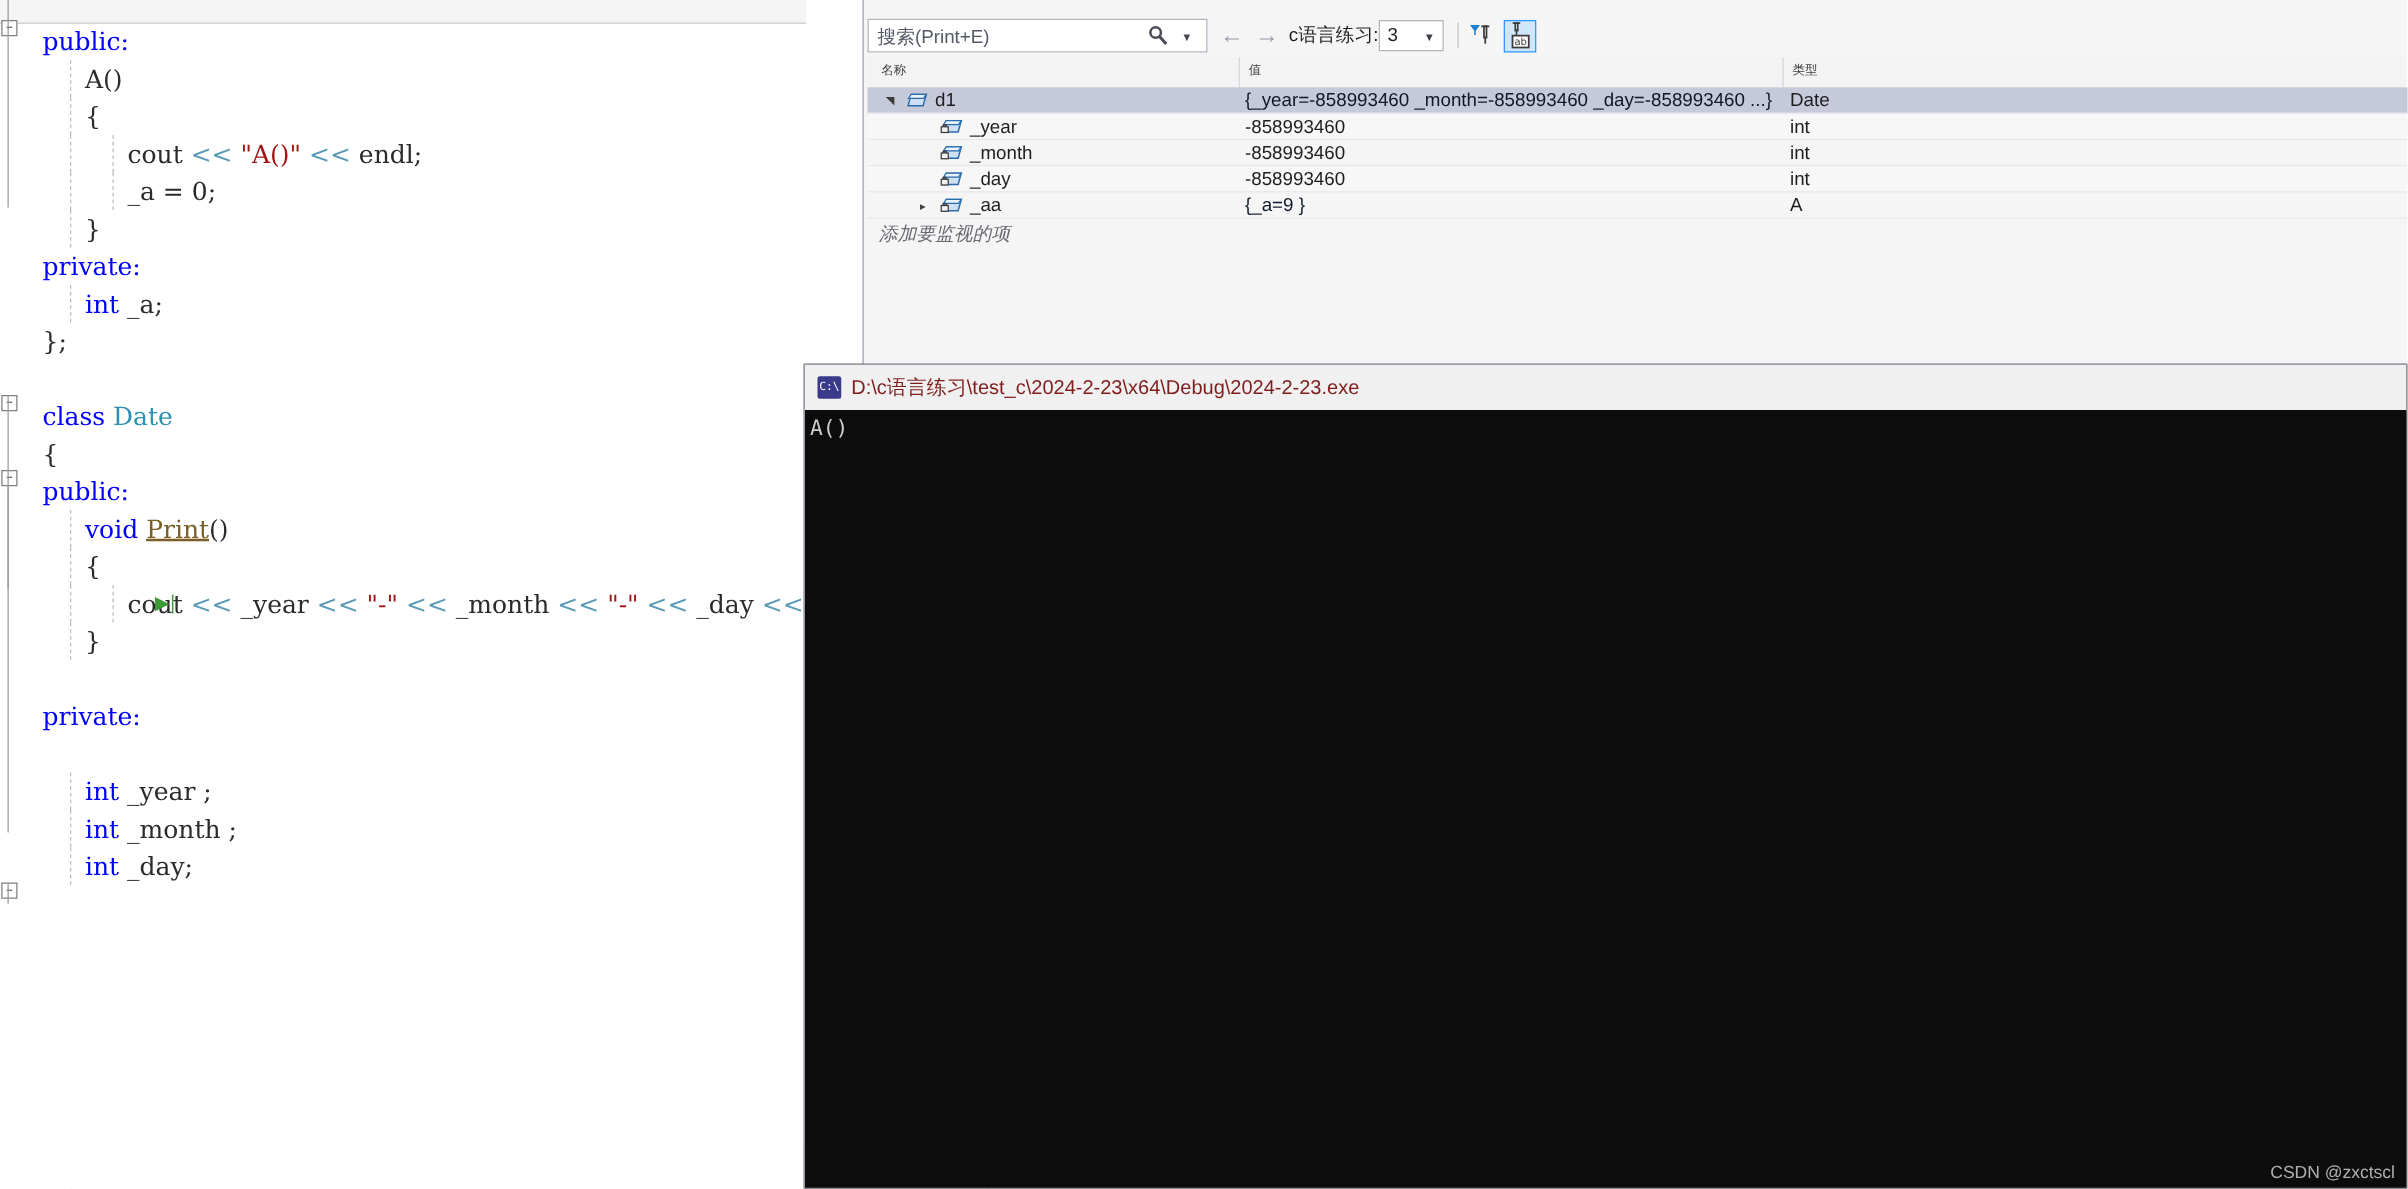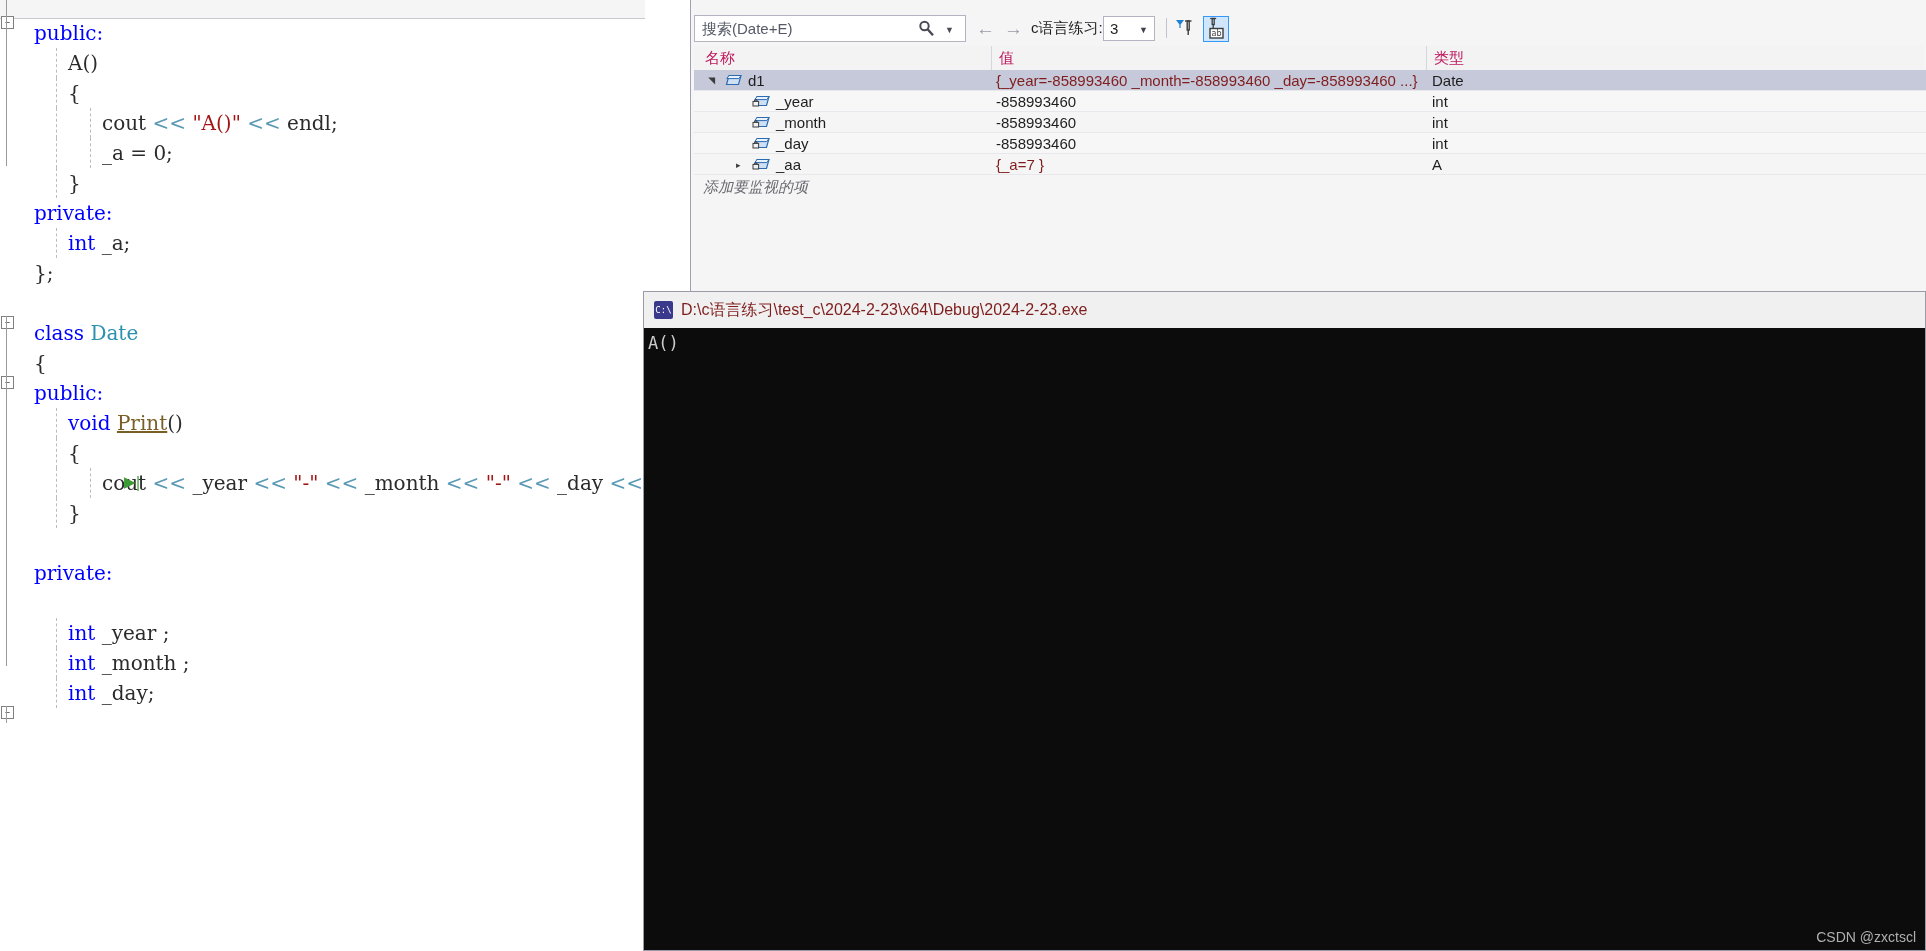--- a/index.html
+++ b/index.html
@@ -95,33 +95,33 @@
   #depth-caret{position:absolute;right:6px;top:8px;font-size:9px;color:#40404a;}
   #tb-sep{position:absolute;left:475px;top:4px;width:1px;height:20px;background:#c2c2cc;}
   .pinbtn{position:absolute;top:2px;width:26px;height:26px;}
   #pin-filter{left:482px;}
   #pin-ab{left:512px;border:1px solid #3399ff;background:#cfe6fb;box-sizing:border-box;}
   
   #watch-header{
     position:absolute;left:3px;top:46px;width:1230px;height:24px;
     background:#f3f3f3;border-bottom:1px solid #d0d0d6;
   }
-  .hcell{position:absolute;top:3px;font-size:15px;color:#be185d;}
+  .hcell{position:absolute;top:3px;font-size:10px;color:#404040;}
   .hsep{position:absolute;top:0;width:1px;height:24px;background:#d6d6dc;}
   .wrow{
     position:absolute;left:3px;width:1432px;height:21px;
     border-bottom:1px solid #e8e8ec;box-sizing:border-box;
   }
   .wrow.sel{background:#c6c9da;}
   .wrow.alt{background:#f7f7f7;}
   .twisty{position:absolute;font-size:9px;color:#3c3c3c;}
   .varicon{position:absolute;width:20px;height:15px;}
   .wname{position:absolute;font-size:15px;color:#1e1e1e;font-family:"Liberation Sans",sans-serif;}
   .wval{position:absolute;left:302px;font-size:15px;font-family:"Liberation Sans",sans-serif;}
-  .wval.red{color:#7f1d1d;}
+  .wval.red{color:#0f172a;}
   .wval.blk{color:#1e1e1e;}
   .wtype{position:absolute;left:738px;font-size:15px;color:#1e1e1e;}
   #add-watch{
     position:absolute;left:12px;top:178px;font-size:15px;color:#6a6a72;
     font-style:italic;font-family:"Liberation Sans",sans-serif;
   }
   
   #console{
     position:absolute;left:643px;top:291px;width:1283px;height:660px;
     background:#0c0c0c;
@@ -181,21 +181,21 @@
     <div class="vbar" style="top: 0px; height: 16px;"></div>
   </div>
 <div id="editor-right-gap"></div>
 <div id="editor-bottom"></div>
 
 <div id="watch">
 
 
   <div id="watch-toolbar">
     <div id="search-box">
-      <div id="search-text">搜索(Date+E)</div>
+      <div id="search-text">搜索(Print+E)</div>
       <div id="search-icon">
         <svg width="17" height="17" viewBox="0 0 17 17">
           <circle cx="6.5" cy="6" r="4.2" fill="none" stroke="#4a4a55" stroke-width="2"></circle>
           <line x1="9.6" y1="9.2" x2="15" y2="15.2" stroke="#4a4a55" stroke-width="2.4"></line>
         </svg>
       </div>
       <div id="search-caret">▼</div>
     </div>
 
     <div class="navarrow" id="nav-back">←</div>
@@ -291,21 +291,21 @@
         <div class="twisty" style="left: 42px; top: 6px; transform: none;">▸</div>
         <div class="varicon" style="left: 58px; top: 3px;"><svg width="20" height="15" viewBox="0 0 20 15">
             <polygon points="5,2.5 17,2.5 14.5,11.5 2.5,11.5" fill="#cfe0f5" stroke="#2b6cb0" stroke-width="1.2"></polygon>
             <polygon points="5,2.5 17,2.5 14.8,5.6 2.8,5.6" fill="#eaf2fc" stroke="#2b6cb0" stroke-width="1"></polygon>
             <g>
               <rect x="1" y="7.4" width="5.6" height="4.6" fill="#f2f2f2" stroke="#3c3c3c" stroke-width="1"></rect>
               <path d="M2.3,7.4 a1.5,1.8 0 0 1 3,0" fill="none" stroke="#3c3c3c" stroke-width="1"></path>
             </g>
           </svg></div>
         <div class="wname" style="left: 82px; top: 2px;">_aa</div>
-        <div class="wval red" style="top: 2px;">{_a=7 }</div>
+        <div class="wval red" style="top: 2px;">{_a=9 }</div>
         <div class="wtype" style="top: 2px;">A</div>
       </div>
     </div>
 
   <div id="add-watch">添加要监视的项</div>
 </div>
 
 <div id="console">
   <div id="console-title">
     <div id="console-icon">C:\</div>

